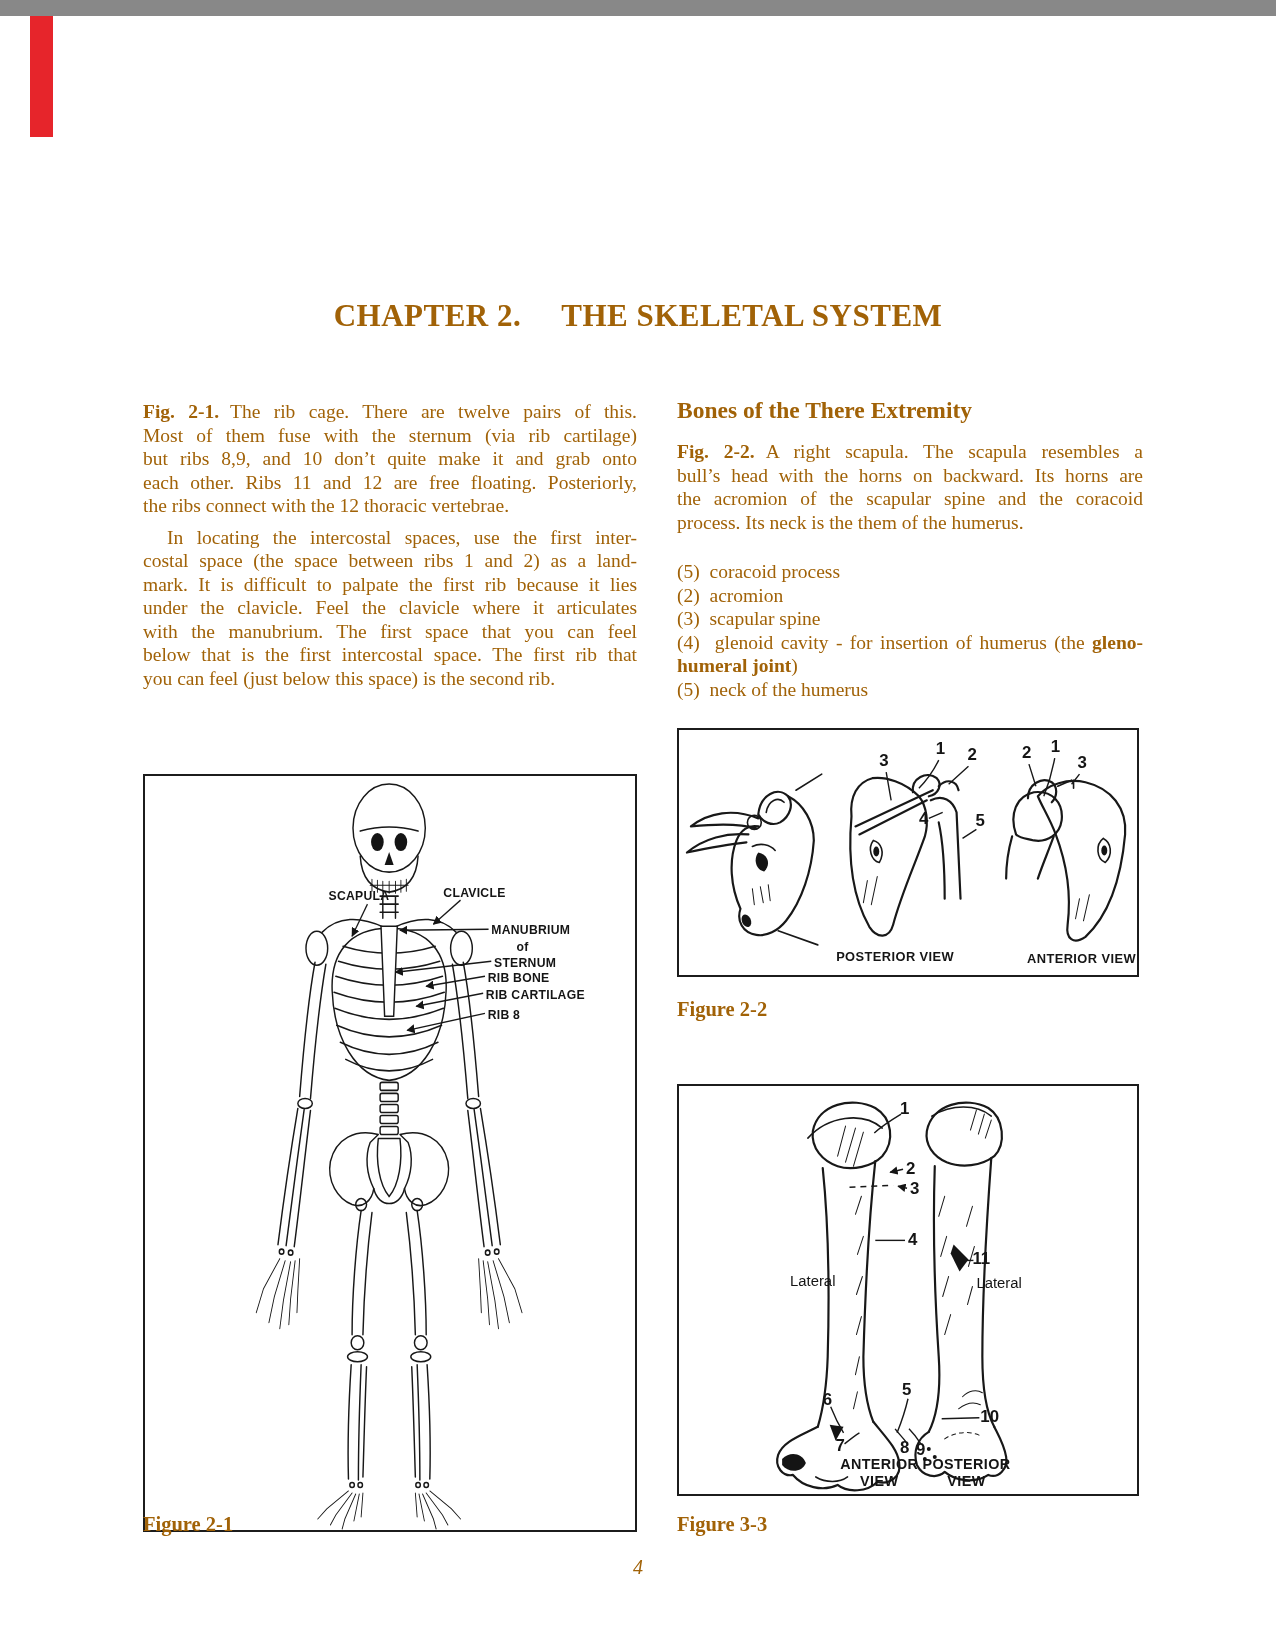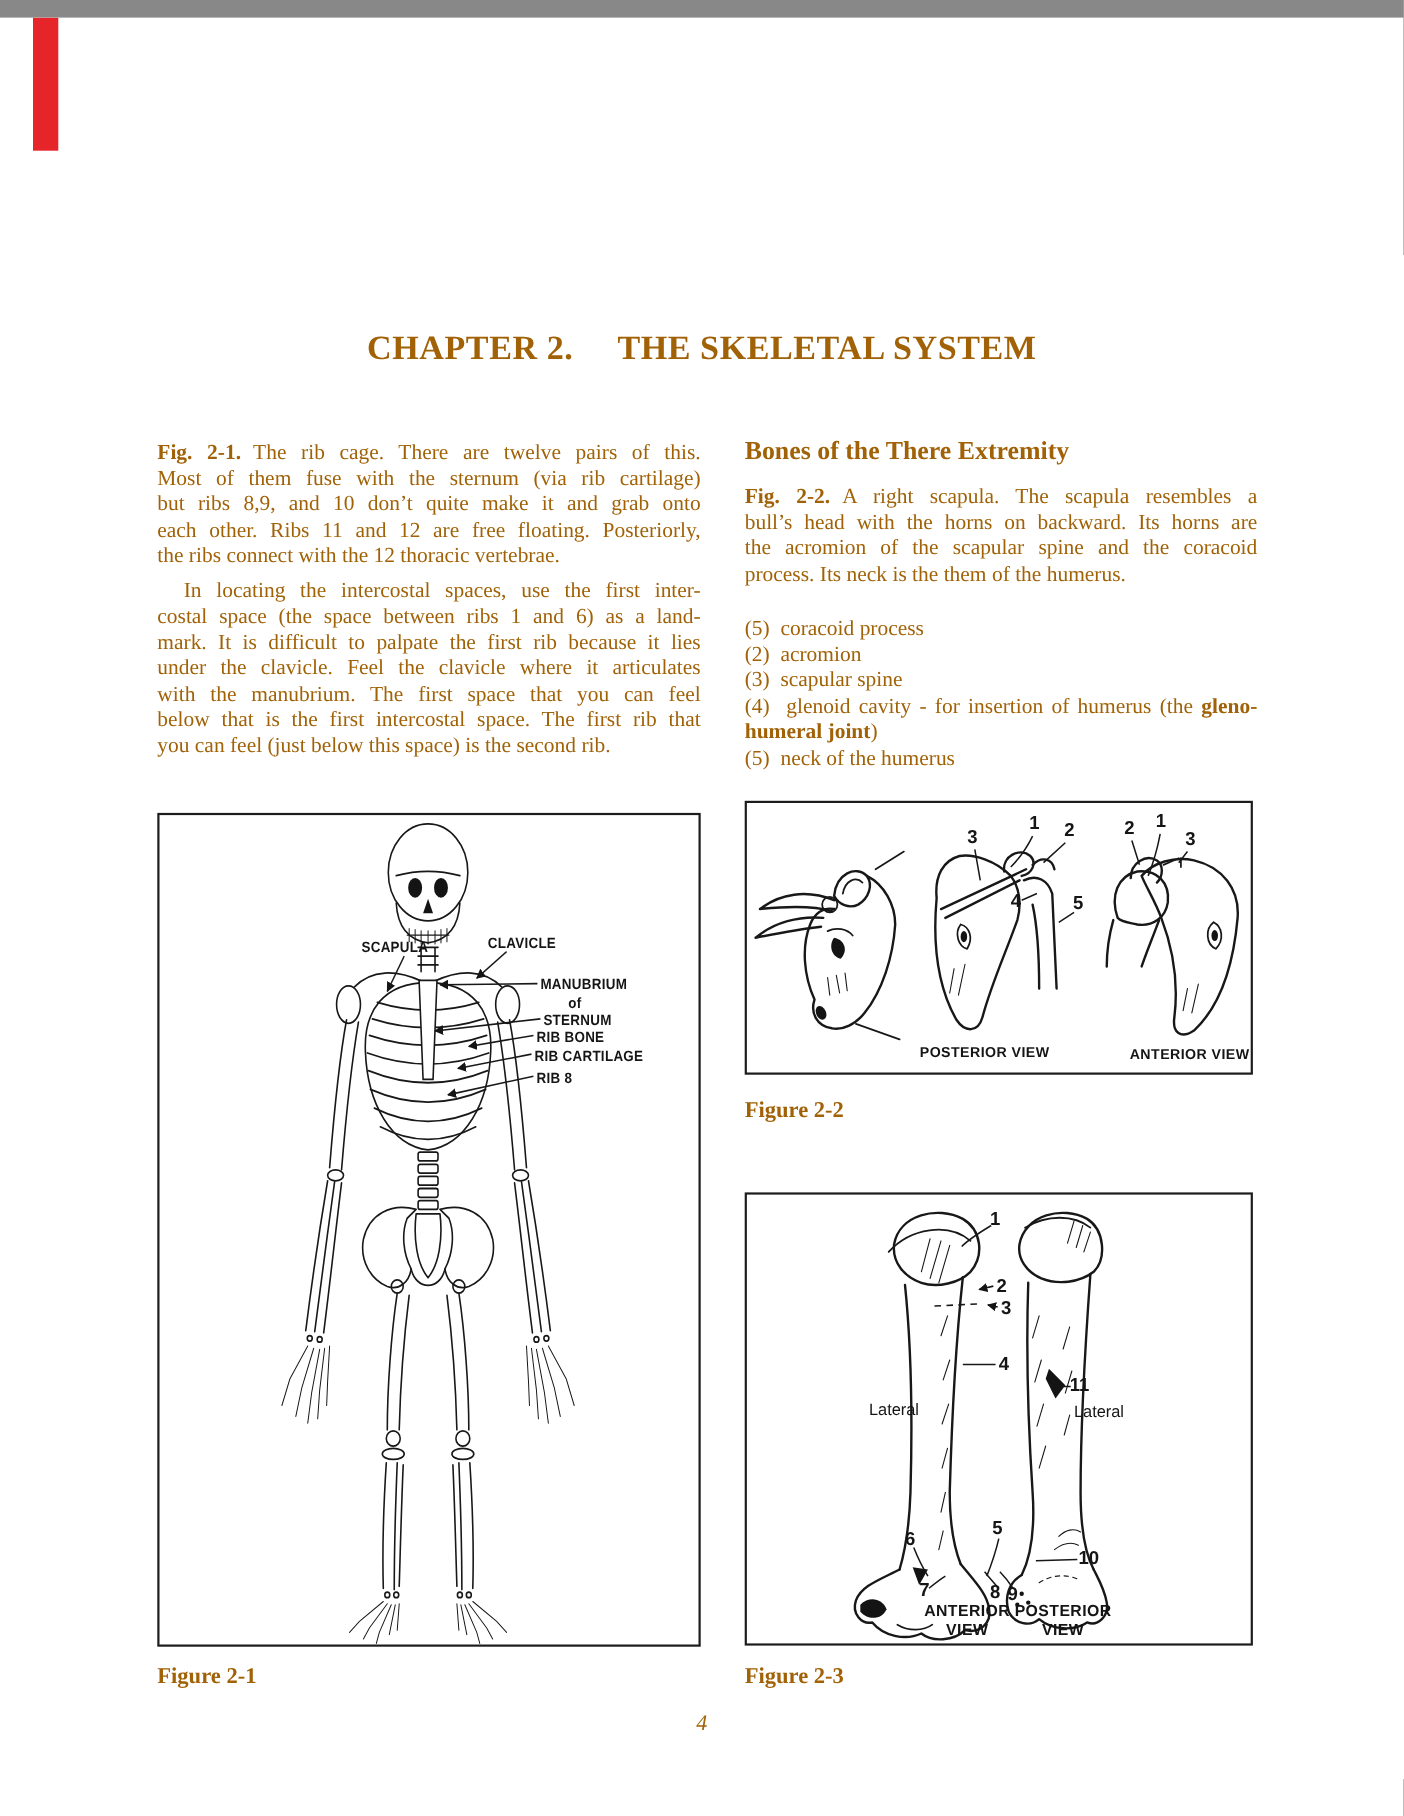--- a/index.html
+++ b/index.html
@@ -15,21 +15,21 @@
   .jline{text-align:justify;text-align-last:justify;}
   .lline{text-align:left;}
   .indent{padding-left:24px;box-sizing:border-box;}
   .afterlabel{padding-left:11px;}
   .pre{white-space:pre-wrap;}
   .pgap{height:8px;}
   .secheading{font-size:23.5px;font-weight:bold;line-height:26px;margin-bottom:17px;}
   .listgap{height:26px;}
   .figbox{position:absolute;border:2.5px solid #1c1c1c;box-sizing:border-box;background:#fff;}
   .figbox svg{display:block;width:100%;height:100%;}
-  .fig1{left:143px;top:723px;width:494px;height:758px;padding-left:48px;}
+  .fig1{left:143px;top:758px;width:494px;height:758px;padding-left:48px;}
   .fig2{left:677px;top:712px;width:462px;height:249px;}
   .fig3{left:677px;top:1068px;width:462px;height:412px;}
   .caption{position:absolute;font-weight:bold;font-size:20.5px;}
   .cap1{left:143px;top:1497px;}
   .cap2{left:677px;top:982px;}
   .cap3{left:677px;top:1497px;}
   .pagenum{position:absolute;left:0;right:0;top:1540px;text-align:center;
            font-style:italic;font-size:20px;}
   
   svg text{font-family:"Liberation Sans",sans-serif;fill:#151515;}
@@ -57,21 +57,21 @@
   </div>
 
   <div class="col leftcol">
     <div class="jline"><b>Fig. 2-1.</b><span class="afterlabel">The rib cage. There are twelve pairs of this.</span></div>
     <div class="jline">Most of them fuse with the sternum (via rib cartilage)</div>
     <div class="jline">but ribs 8,9, and 10 don’t quite make it and grab onto</div>
     <div class="jline">each other. Ribs 11 and 12 are free floating. Posteriorly,</div>
     <div class="lline">the ribs connect with the 12 thoracic vertebrae.</div>
     <div class="pgap"></div>
     <div class="jline indent">In locating the intercostal spaces, use the first inter-</div>
-    <div class="jline">costal space (the space between ribs 1 and 6) as a land-</div>
+    <div class="jline">costal space (the space between ribs 1 and 2) as a land-</div>
     <div class="jline">mark. It is difficult to palpate the first rib because it lies</div>
     <div class="jline">under the clavicle. Feel the clavicle where it articulates</div>
     <div class="jline">with the manubrium. The first space that you can feel</div>
     <div class="jline">below that is the first intercostal space. The first rib that</div>
     <div class="lline">you can feel (just below this space) is the second rib.</div>
   </div>
 
   <div class="col rightcol">
     <div class="secheading">Bones of the There Extremity</div>
     <div class="jline"><b>Fig. 2-2.</b><span class="afterlabel">A right scapula. The scapula resembles a</span></div>
@@ -312,16 +312,16 @@
       <text class="figlat" x="300" y="202">Lateral</text>
       <text class="figview2" x="202" y="382" text-anchor="middle">ANTERIOR</text>
       <text class="figview2" x="202" y="399" text-anchor="middle">VIEW</text>
       <text class="figview2" x="290" y="382" text-anchor="middle">POSTERIOR</text>
       <text class="figview2" x="290" y="399" text-anchor="middle">VIEW</text>
     </svg>
   </div>
 
   <div class="caption cap2">Figure 2-2</div>
   <div class="caption cap1">Figure 2-1</div>
-  <div class="caption cap3">Figure 2-3</div>
+  <div class="caption cap3">Figure 3-3</div>
 
   <div class="pagenum">4</div>
 </div>
 
 </body></html>

